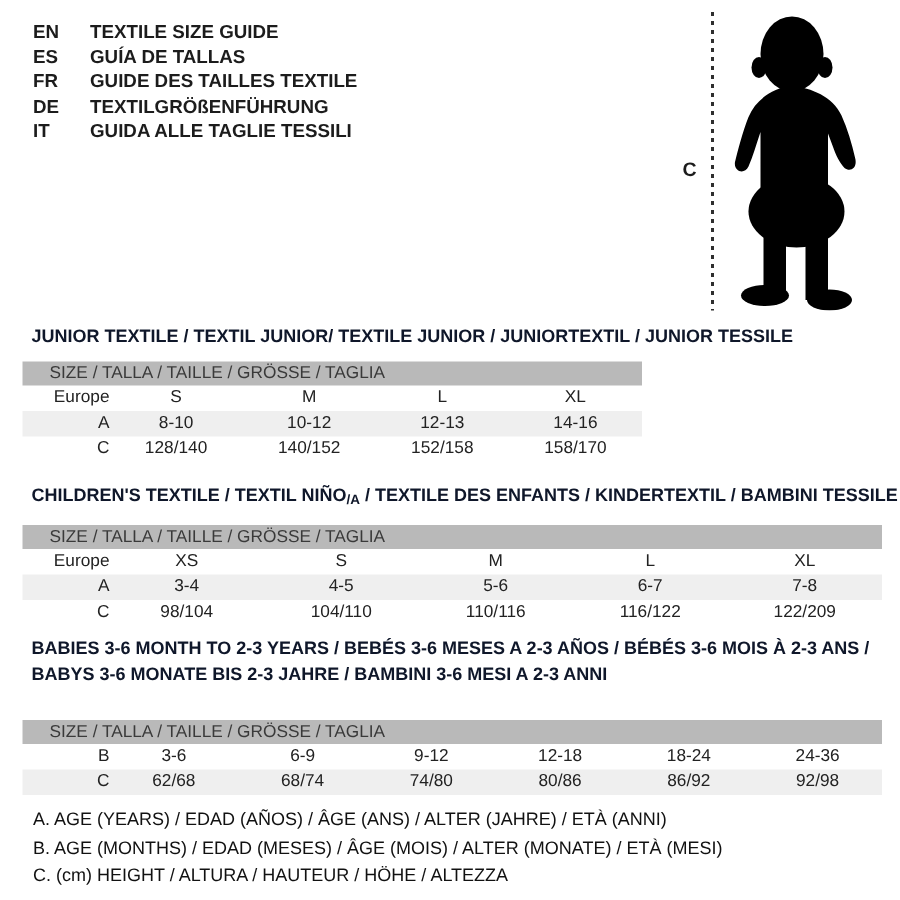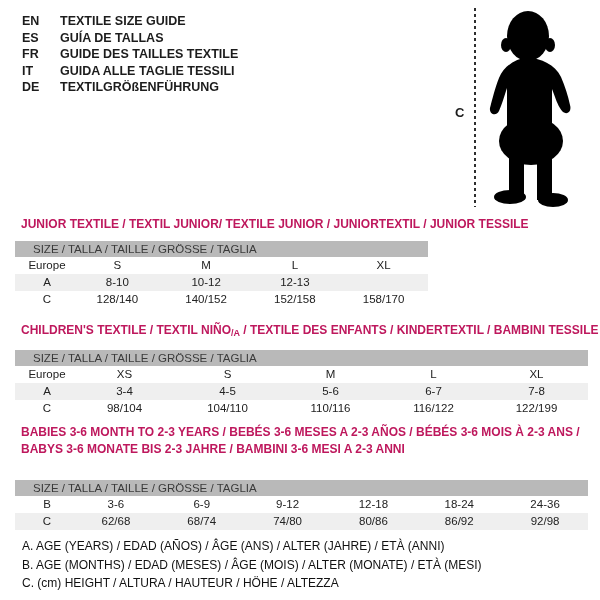--- a/index.html
+++ b/index.html
@@ -21,31 +21,31 @@
     position:absolute;left:474px;top:8px;width:2px;height:199px;
     background:repeating-linear-gradient(to bottom,#2e2e2e 0 3px,transparent 3px 6px);
   }
   .figure-label{position:absolute;left:455px;top:105px;font-weight:bold;font-size:13px;}
   .silhouette{position:absolute;left:483px;top:5px;}
   
   .size-table{position:absolute;left:15px;}
   .t1{top:216px;width:413px;}
   .t2{top:322px;width:573px;}
   .t3{top:424px;width:573px;}
-  .t-title{font-weight:bold;font-size:12px;line-height:17px;color:#be185d;
+  .t-title{font-weight:bold;font-size:12px;line-height:17px;color:#0f172a;
     padding-left:6px;margin-bottom:8px;white-space:nowrap;}
   .t3 .t-title{margin-bottom:22px;}
   .sub{font-size:9px;vertical-align:-2px;}
   .thead{
     background:var(--bar-bg);color:#3a3a3a;font-size:11.5px;
     height:16px;line-height:16px;padding-left:18px;
   }
   .trow{display:grid;height:17px;line-height:17px;font-size:11.5px;color:#222;}
   .trow.shaded{background:var(--stripe-bg);}
-  .rlabel{text-align:center;padding-left:6px;}
+  .rlabel{text-align:right;padding-left:6px;}
   .cell{text-align:center;}
   
   .notes{position:absolute;left:22px;top:537px;font-weight:normal;font-size:12px;line-height:18.5px;color:#111;}
 </style>
 </head>
 <body>
 
 <div class="page">
 
   <header class="lang-list">
@@ -55,26 +55,26 @@
       </div>
       <div class="lang-row">
         <span class="lang-code">ES</span>
         <span class="lang-title">GUÍA DE TALLAS</span>
       </div>
       <div class="lang-row">
         <span class="lang-code">FR</span>
         <span class="lang-title">GUIDE DES TAILLES TEXTILE</span>
       </div>
       <div class="lang-row">
+        <span class="lang-code">DE</span>
+        <span class="lang-title">TEXTILGRÖßENFÜHRUNG</span>
+      </div>
+      <div class="lang-row">
         <span class="lang-code">IT</span>
         <span class="lang-title">GUIDA ALLE TAGLIE TESSILI</span>
-      </div>
-      <div class="lang-row">
-        <span class="lang-code">DE</span>
-        <span class="lang-title">TEXTILGRÖßENFÜHRUNG</span>
       </div>
     </header>
 
   <div class="measure-line"></div>
   <div class="figure-label">C</div>
 
   <svg class="silhouette" width="112" height="202" viewBox="0 0 112 202" aria-hidden="true">
     <g fill="#000">
       <ellipse cx="45" cy="31" rx="21" ry="25"></ellipse>
       <ellipse cx="23" cy="40" rx="5" ry="7"></ellipse>
@@ -101,20 +101,21 @@
         <div class="cell">S</div>
         <div class="cell">M</div>
         <div class="cell">L</div>
         <div class="cell">XL</div>
       </div>
       <div class="trow shaded" style="grid-template-columns: 58px repeat(4, 1fr);">
         <div class="rlabel">A</div>
         <div class="cell">8-10</div>
         <div class="cell">10-12</div>
         <div class="cell">12-13</div>
+        <div class="cell">14-16</div>
       </div>
       <div class="trow" style="grid-template-columns: 58px repeat(4, 1fr);">
         <div class="rlabel">C</div>
         <div class="cell">128/140</div>
         <div class="cell">140/152</div>
         <div class="cell">152/158</div>
         <div class="cell">158/170</div>
       </div>
     </section>
   <section class="size-table t2">
@@ -137,21 +138,21 @@
         <div class="cell">5-6</div>
         <div class="cell">6-7</div>
         <div class="cell">7-8</div>
       </div>
       <div class="trow" style="grid-template-columns: 58px repeat(5, 1fr);">
         <div class="rlabel">C</div>
         <div class="cell">98/104</div>
         <div class="cell">104/110</div>
         <div class="cell">110/116</div>
         <div class="cell">116/122</div>
-        <div class="cell">122/199</div>
+        <div class="cell">122/209</div>
       </div>
     </section>
   <section class="size-table t3">
       <div class="t-title">
         <div class="t-title-line"><span>BABIES 3-6 MONTH TO 2-3 YEARS / BEBÉS 3-6 MESES A 2-3 AÑOS / BÉBÉS 3-6 MOIS À 2-3 ANS /</span></div>
         <div class="t-title-line"><span>BABYS 3-6 MONATE BIS 2-3 JAHRE / BAMBINI 3-6 MESI A 2-3 ANNI</span></div>
       </div>
       <div class="thead">SIZE / TALLA / TAILLE / GRÖSSE / TAGLIA</div>
       <div class="trow" style="grid-template-columns: 58px repeat(6, 1fr);">
         <div class="rlabel">B</div>

